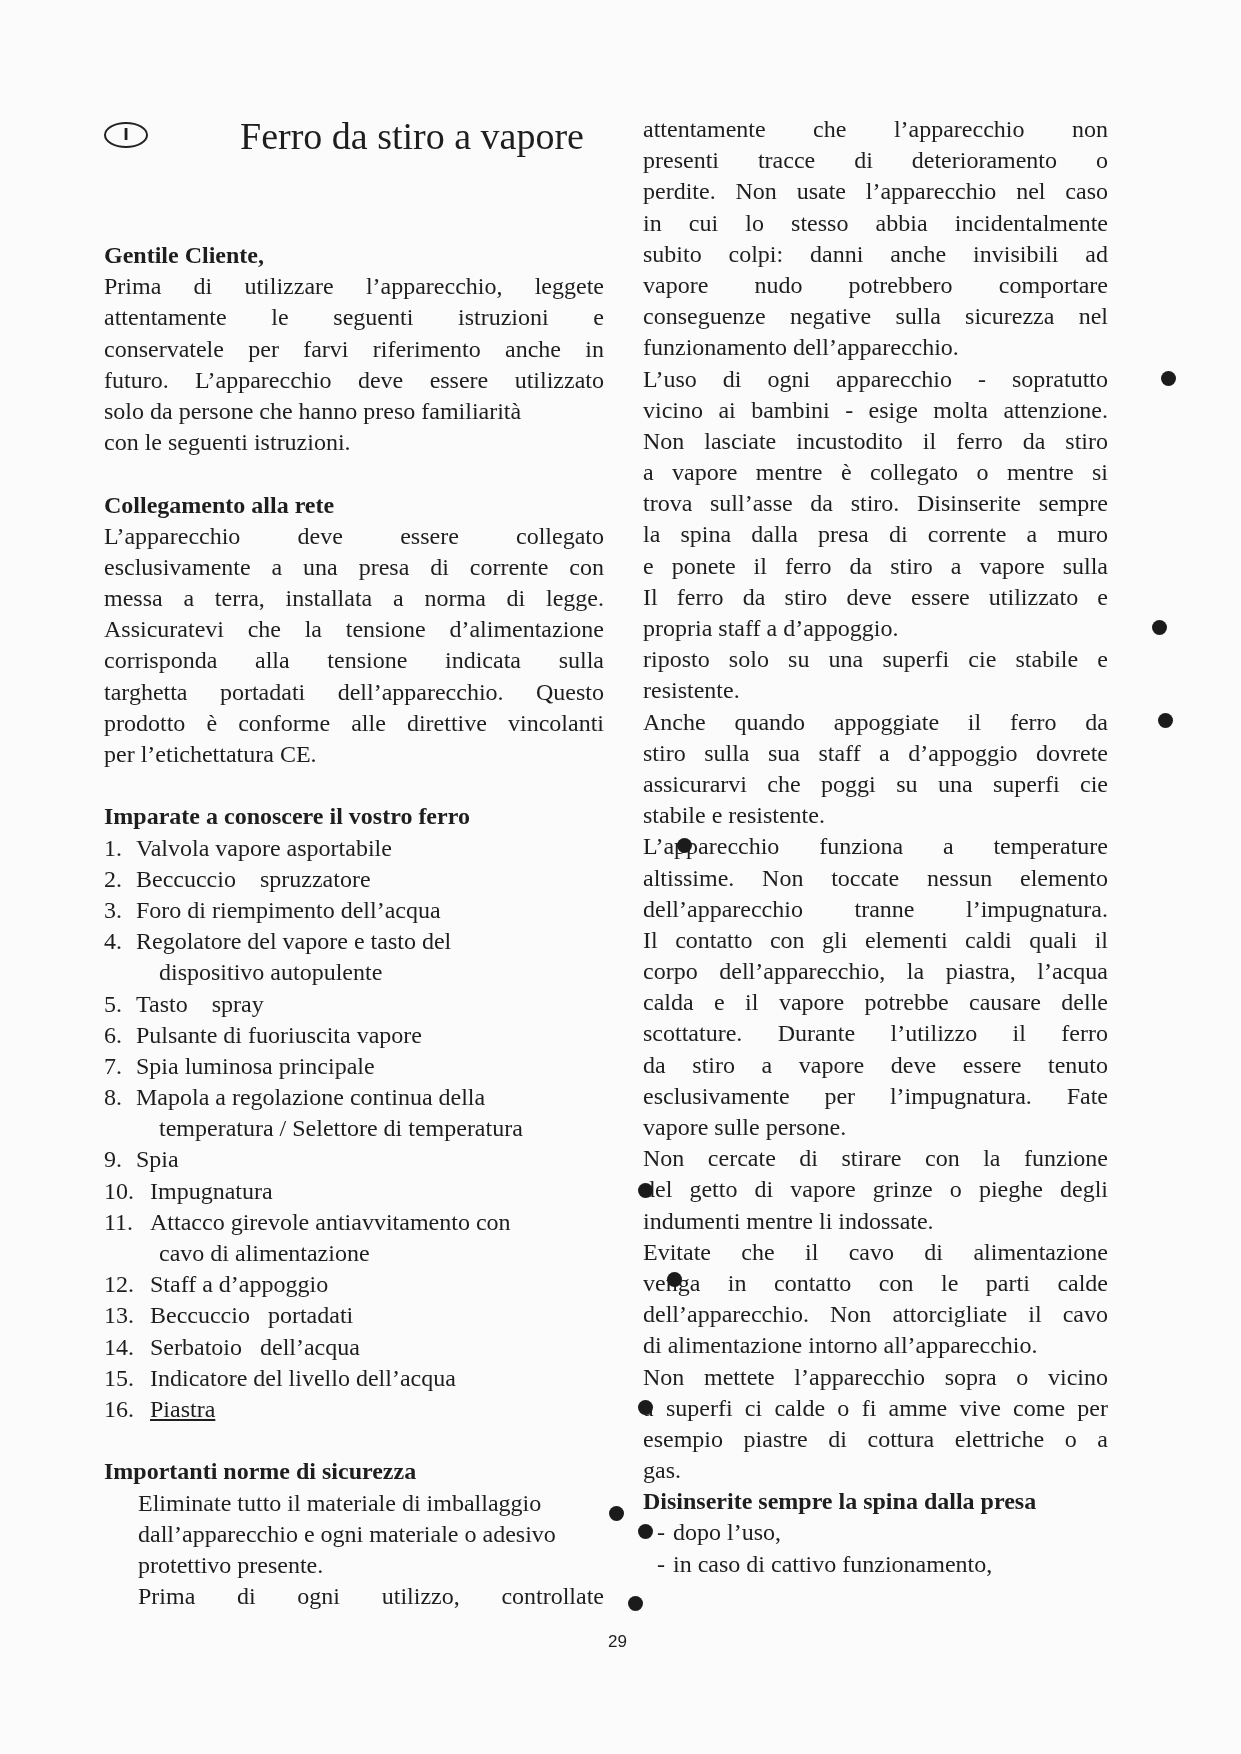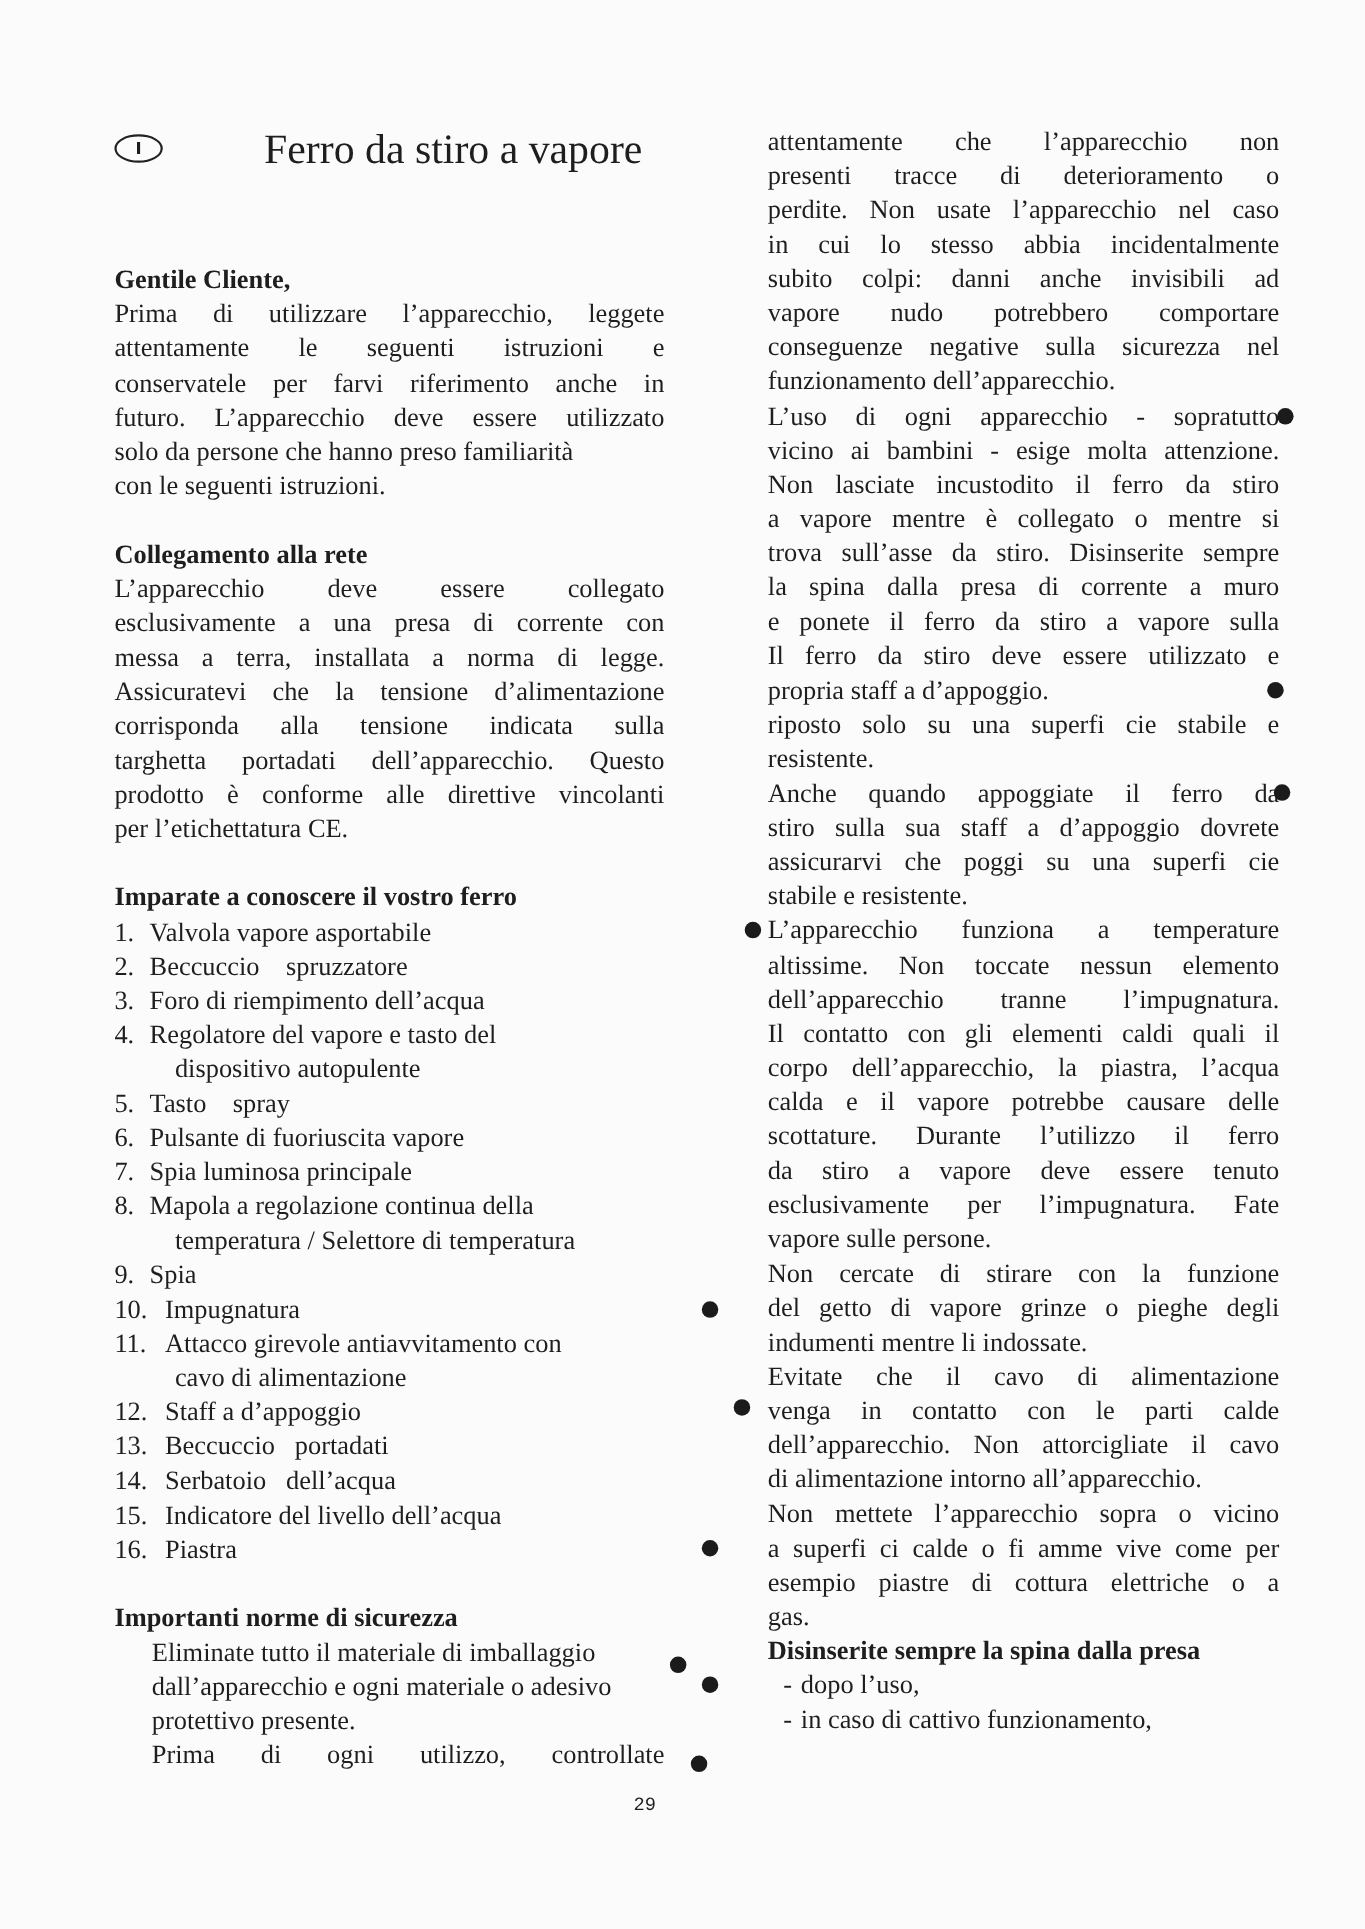--- a/index.html
+++ b/index.html
@@ -9,34 +9,34 @@
   }
   .abs { position: absolute; }
   .lang-badge {
     left: 104px; top: 122px; width: 44px; height: 26px; border: 2px solid #222; border-radius: 50%;
     box-sizing: border-box; display: flex; align-items: center; justify-content: center;
     font-family: "DejaVu Sans", sans-serif; font-size: 15px; font-weight: bold; line-height: 1;
   }
   .title { left: 240px; top: 112px; font-size: 38px; line-height: 48px; white-space: nowrap; }
   .col { width: 500px; font-size: 24px; line-height: 31.2px; }
   .col-left { left: 104px; }
-  .col-right { left: 698px; width: 465px; }
+  .col-right { left: 643px; width: 465px; }
   .line { height: 31.2px; white-space: nowrap; }
   .just { text-align: justify; text-align-last: justify; white-space: normal; }
   .bold { font-weight: bold; }
   .indent { padding-left: 34px; }
   .num-item { display: flex; }
   .num { display: inline-block; width: 32px; }
   .num.wide { width: 46px; }
   .cont { padding-left: 55px; }
   .gap { height: 31.2px; }
   .bullet {
     width: 15px; height: 15px; background: #1b1b1b; border-radius: 50%;
   }
-  .page-num { left: 576px; top: 1632px; font-size: 17px; font-family: Liberation Mono, monospace; }
+  .page-num { left: 608px; top: 1632px; font-size: 17px; font-family: Liberation Sans, sans-serif; }
   .dash-prefix { display: inline-block; width: 16px; }
 </style>
 </head>
 <body>
 
 <div class="abs lang-badge">
   <span>I</span>
 </div>
 <div class="abs title">Ferro da stiro a vapore</div>
 
@@ -124,21 +124,21 @@
         <div class="line num-item">
           <span class="num wide">14.</span>
           <span style="white-space: pre;">Serbatoio   dell’acqua</span>
         </div>
         <div class="line num-item">
           <span class="num wide">15.</span>
           <span style="white-space: pre;">Indicatore del livello dell’acqua</span>
         </div>
         <div class="line num-item">
           <span class="num wide">16.</span>
-          <span style="white-space: pre;">Piastra</span>
+          <span style="white-space: pre; text-decoration: underline;">Piastra</span>
         </div>
       </div>
   </section>
   <div class="gap"></div>
   <section>
     <div class="line bold">Importanti norme di sicurezza</div>
     <div class="line indent">Eliminate tutto il materiale di imballaggio</div>
     <div class="line indent">dall’apparecchio e ogni materiale o adesivo</div>
     <div class="line indent">protettivo presente.</div>
     <div class="line indent" style="display:block;">

